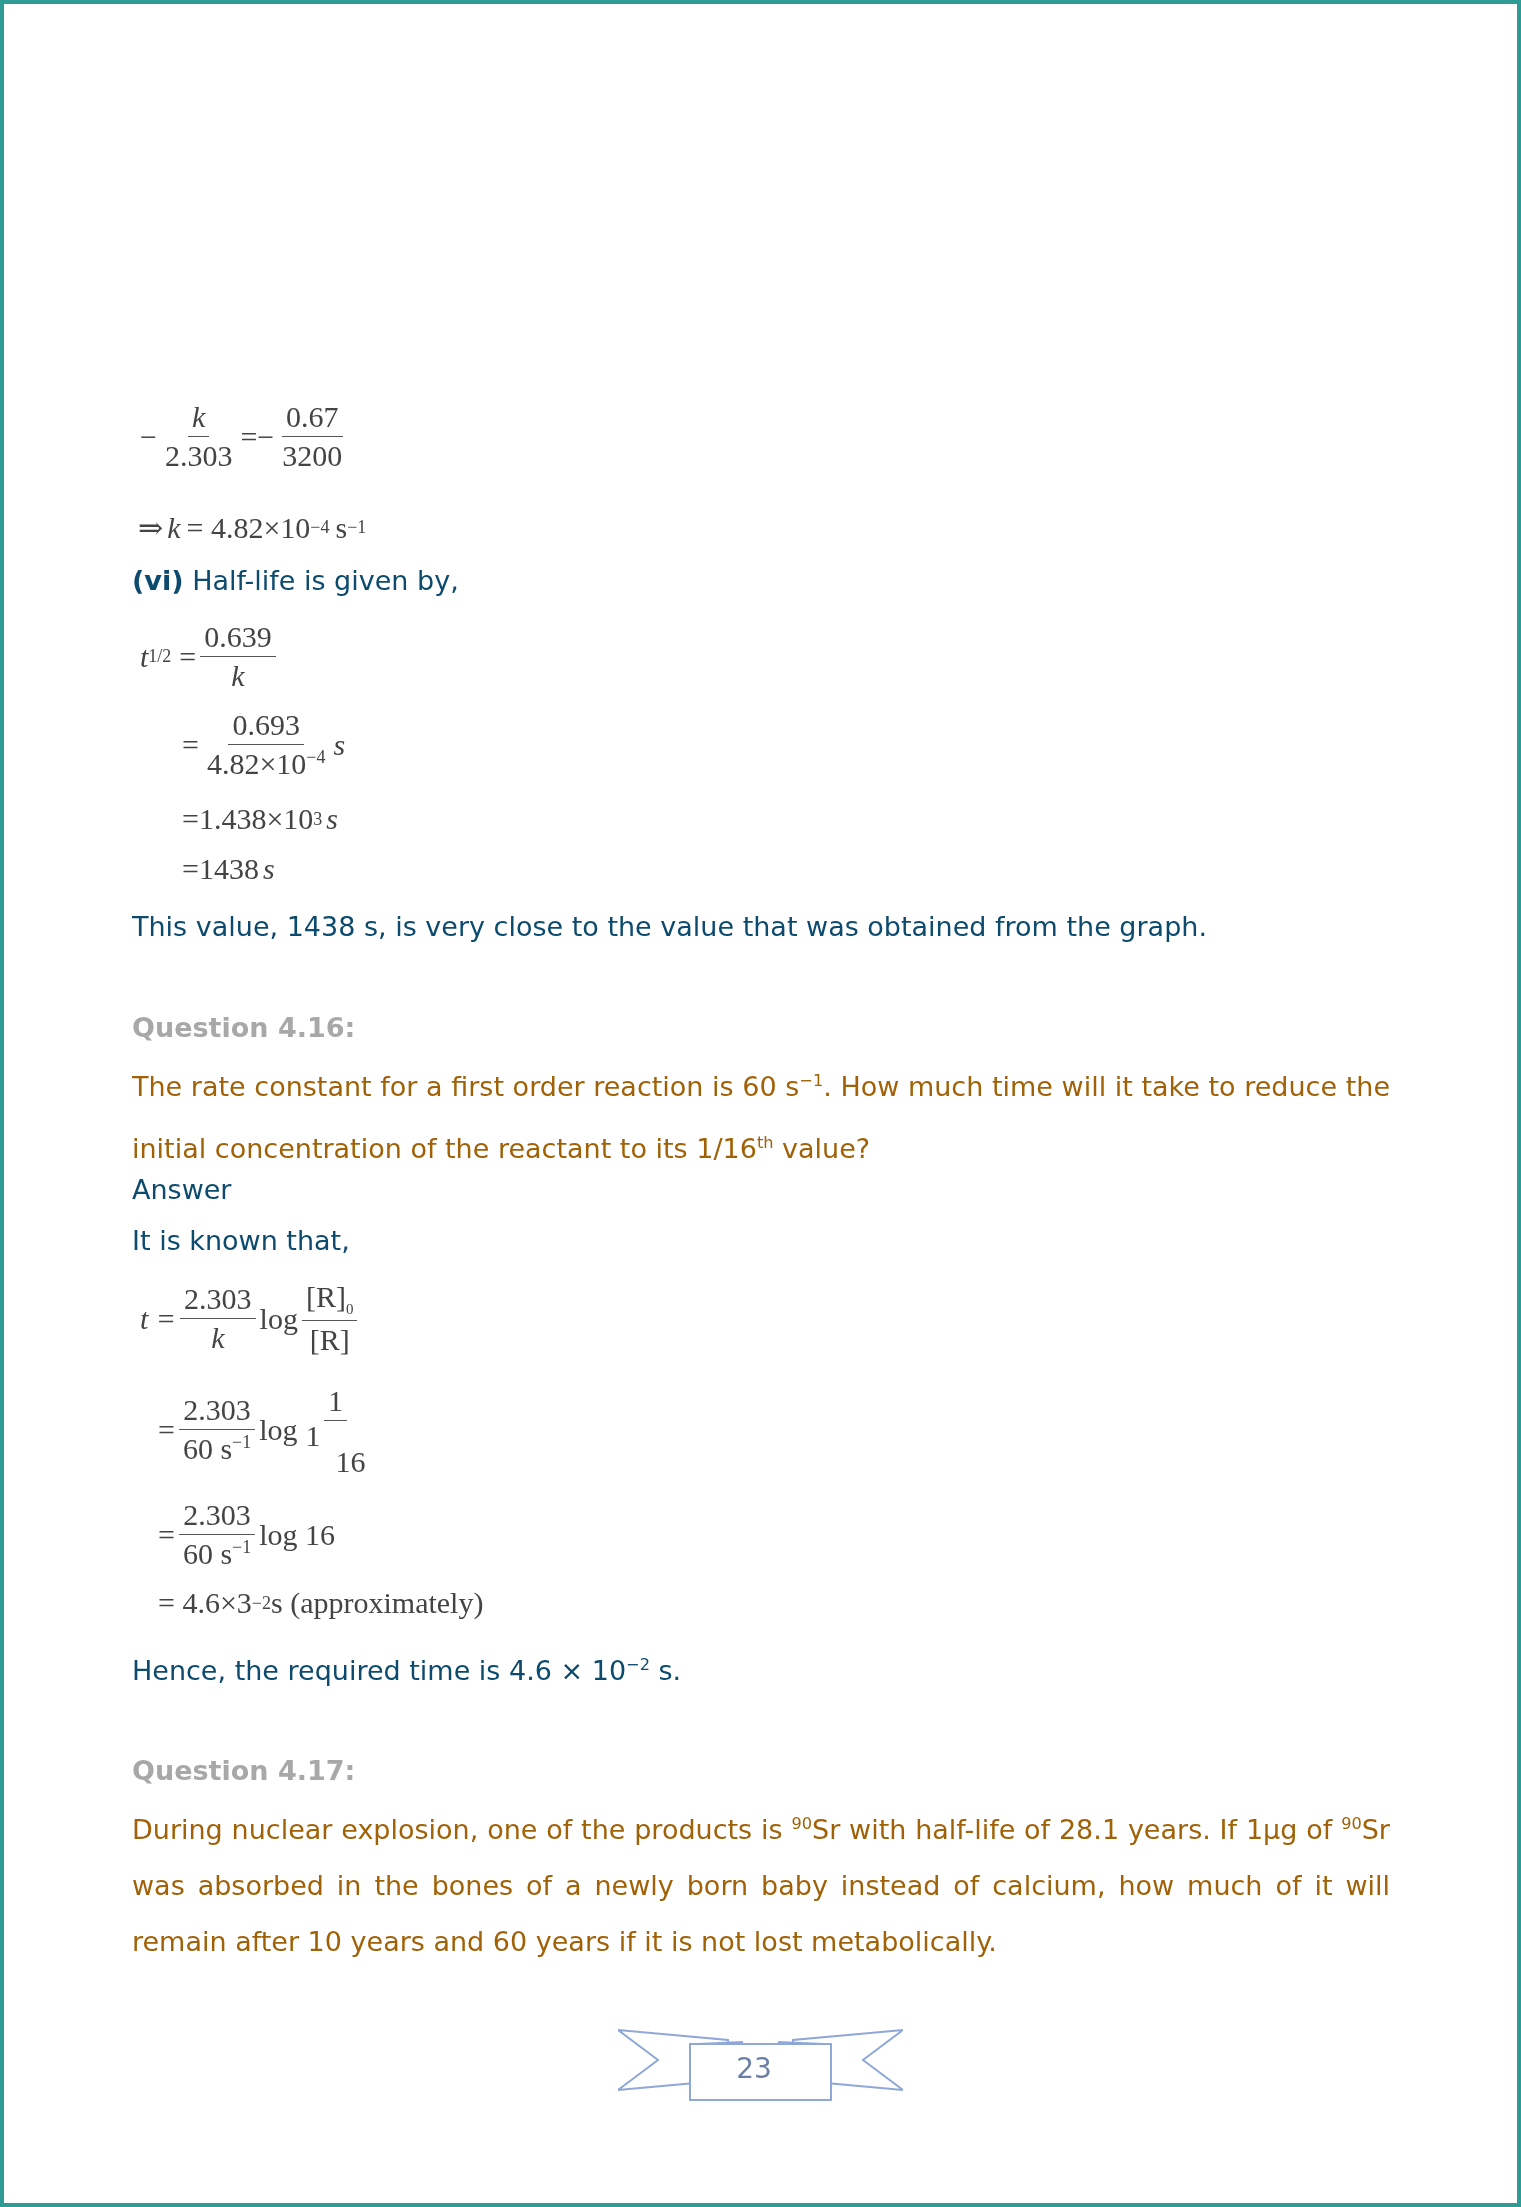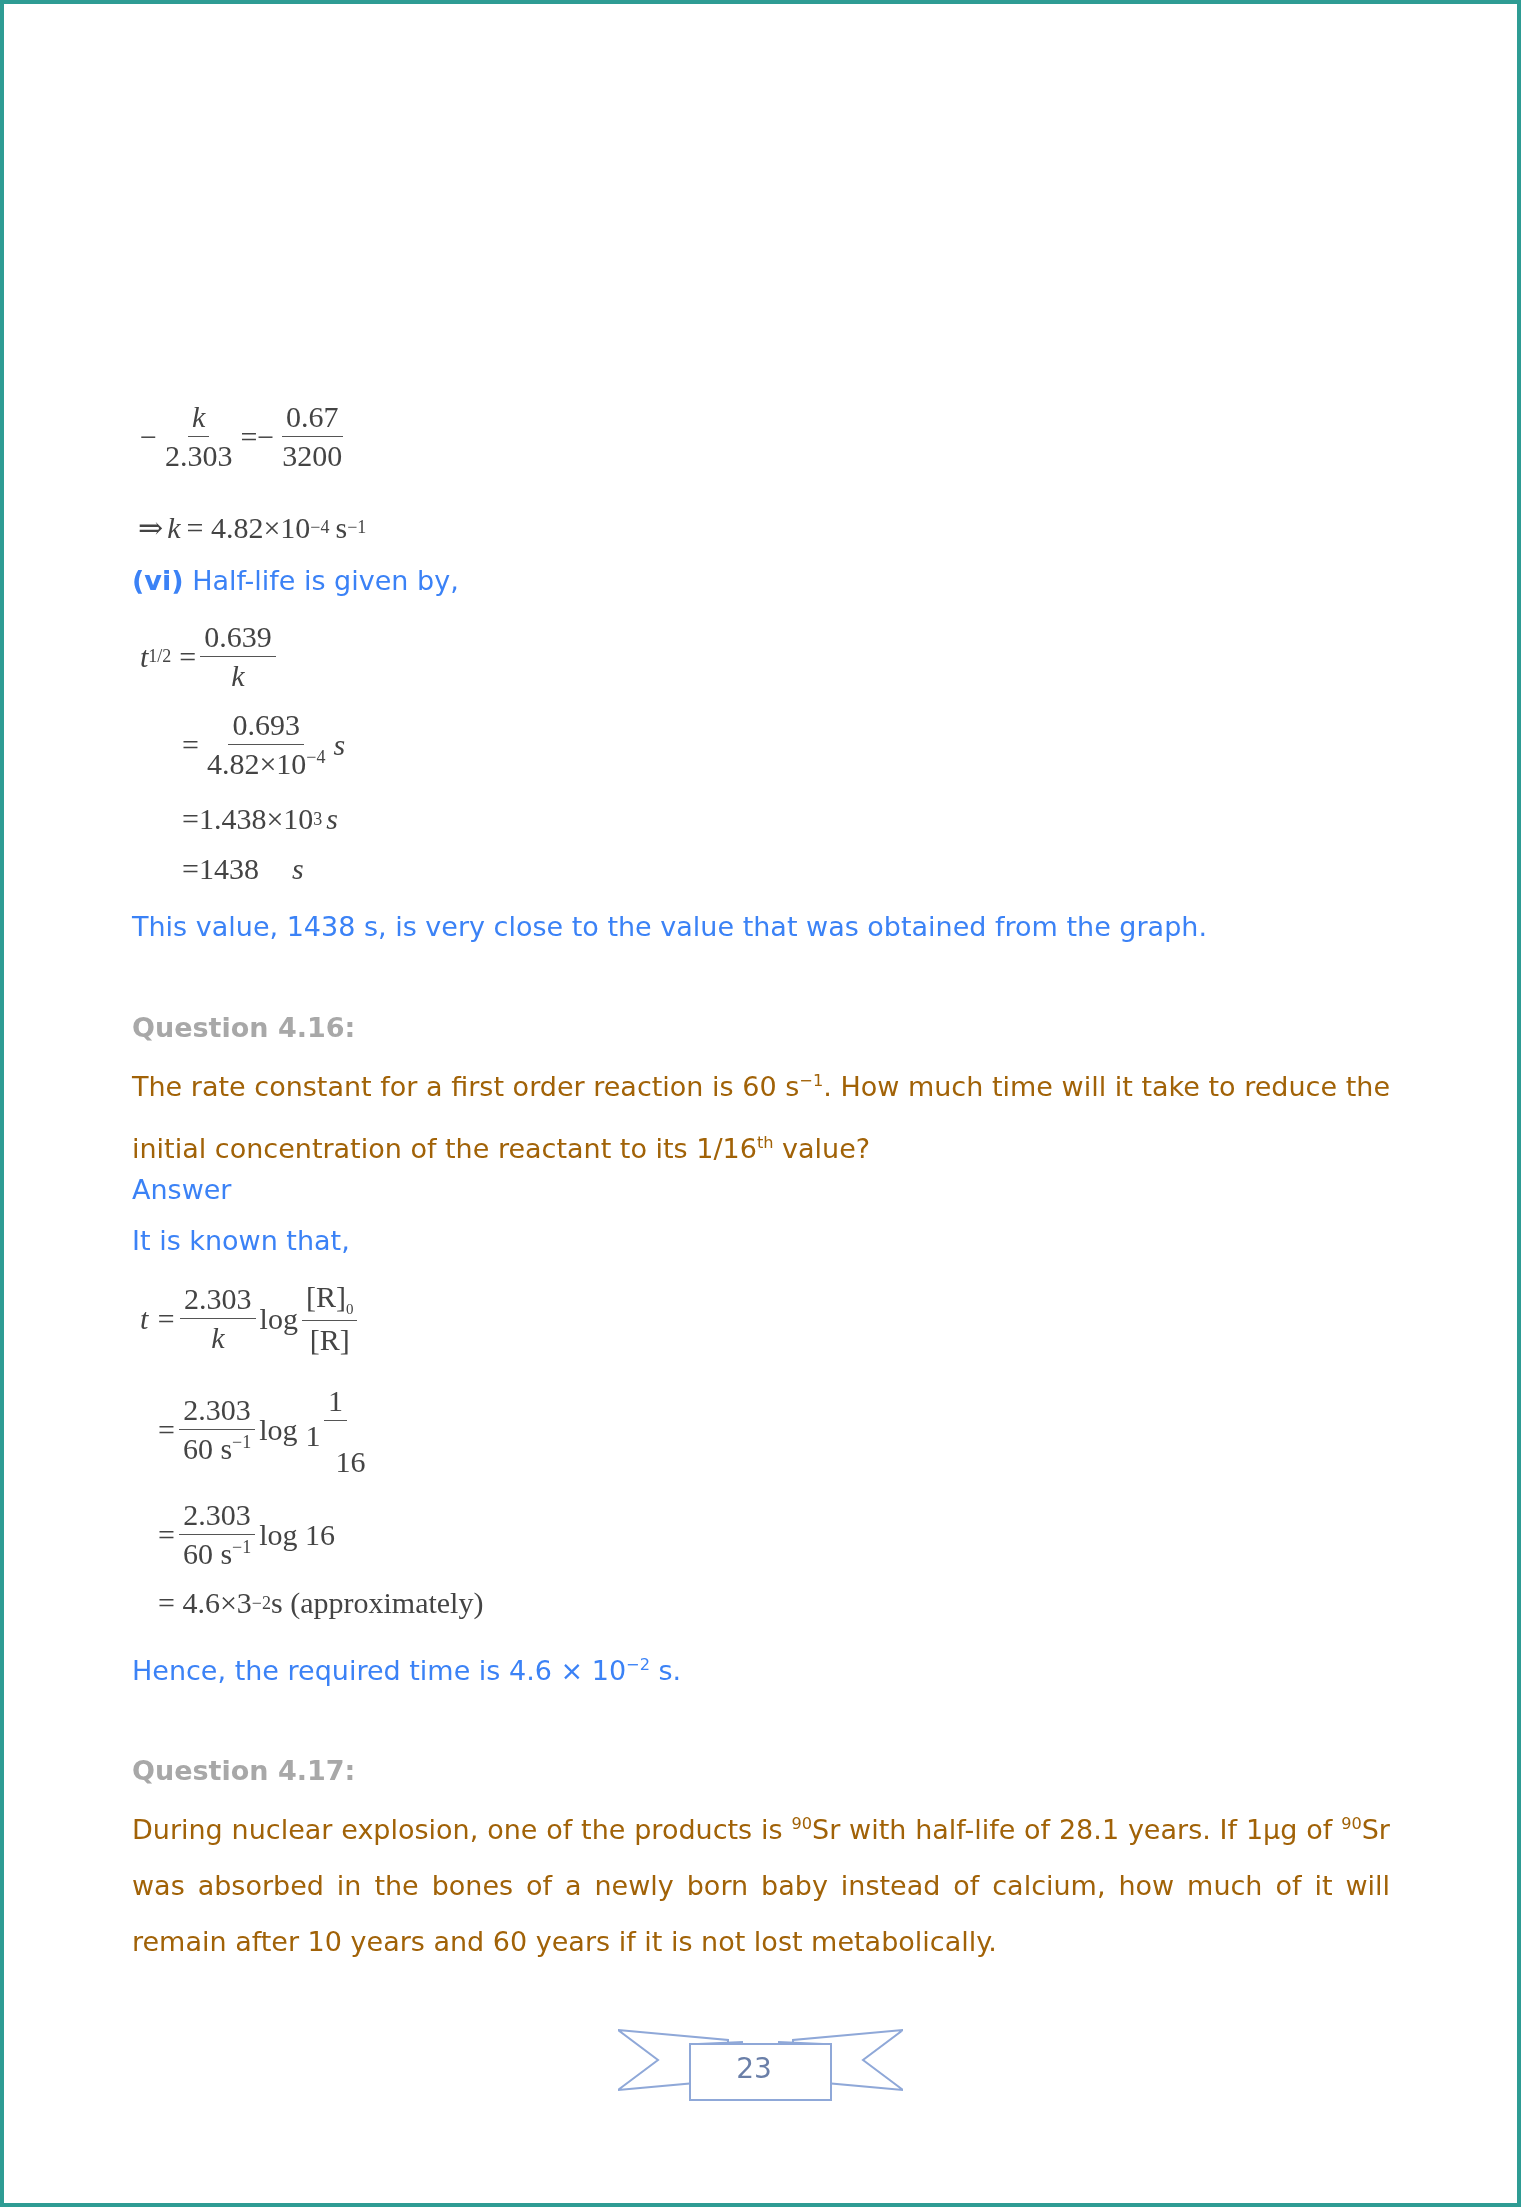--- a/index.html
+++ b/index.html
@@ -1,18 +1,18 @@
 <!DOCTYPE html>
 <html><head>
 <meta charset="utf-8">
 <style>
   html,body{margin:0;padding:0;background:#fff;}
   body{width:1521px;height:2207px;position:relative;overflow:hidden;font-family:"DejaVu Sans","Liberation Sans",sans-serif;color:#222;}
   .frame{position:absolute;left:0;top:0;width:1521px;height:2207px;box-sizing:border-box;border:4px solid #2e9c94;}
-  .txt{position:absolute;left:132px;font-size:27px;line-height:34px;white-space:nowrap;color:#3b82f6;}
+  .txt{position:absolute;left:132px;font-size:27px;line-height:34px;white-space:nowrap;color:#0c4a6e;}
   .qhead{position:absolute;left:132px;font-size:27px;font-weight:bold;color:#a8a8a8;}
   .para{position:absolute;left:132px;width:1258px;font-size:27px;line-height:56px;color:#a16207;text-align:justify;}
   .math{position:absolute;font-family:"Liberation Serif","DejaVu Serif",serif;font-size:30px;color:#444;white-space:nowrap;display:flex;align-items:center;}
   .frac{display:inline-flex;flex-direction:column;align-items:center;margin:0 4px;vertical-align:middle;}
   .frac .num{padding:0 4px 2px 4px;border-bottom:1.5px solid #555;}
   .frac .den{padding:2px 4px 0 4px;}
   .i{font-style:italic;}
   sup{font-size:60%;}
   .badge{position:absolute;left:618px;top:2022px;width:285px;height:82px;}
   .pagenum{position:absolute;left:690px;top:2052px;width:128px;text-align:center;font-size:28px;color:#6a7fa8;font-family:"DejaVu Sans",sans-serif;}
@@ -63,21 +63,21 @@
       <span class="num">0.693</span>
       <span class="den"><span>4.82×10</span><sup>−4</sup></span>
     </span>
   <span class="i">s</span>
 </div>
 <div class="math" style="left:182px;top:802px;">
   <span>=1.438×10</span>
     <sup>3</sup>
   <span class="i" style="margin-left:4px">s</span>
 </div>
-<div class="math" style="left:182px;top:852px;gap:29px;">
+<div class="math" style="left:182px;top:852px;">
   <span>=1438</span>
   <span class="i" style="margin-left:4px">s</span>
 </div>
 
 <div class="txt" style="top:910px;">This value, 1438 s, is very close to the value that was obtained from the graph.</div>
 
 <div class="qhead" style="top:1012px;">Question 4.16:</div>
 <div class="para" style="top:1053px;">
   <span>The rate constant for a first order reaction is 60 s</span><sup>−1</sup><span>. How much time will it take to reduce the initial concentration of the reactant to its 1/16</span><sup>th</sup><span> value?</span>
 </div>

